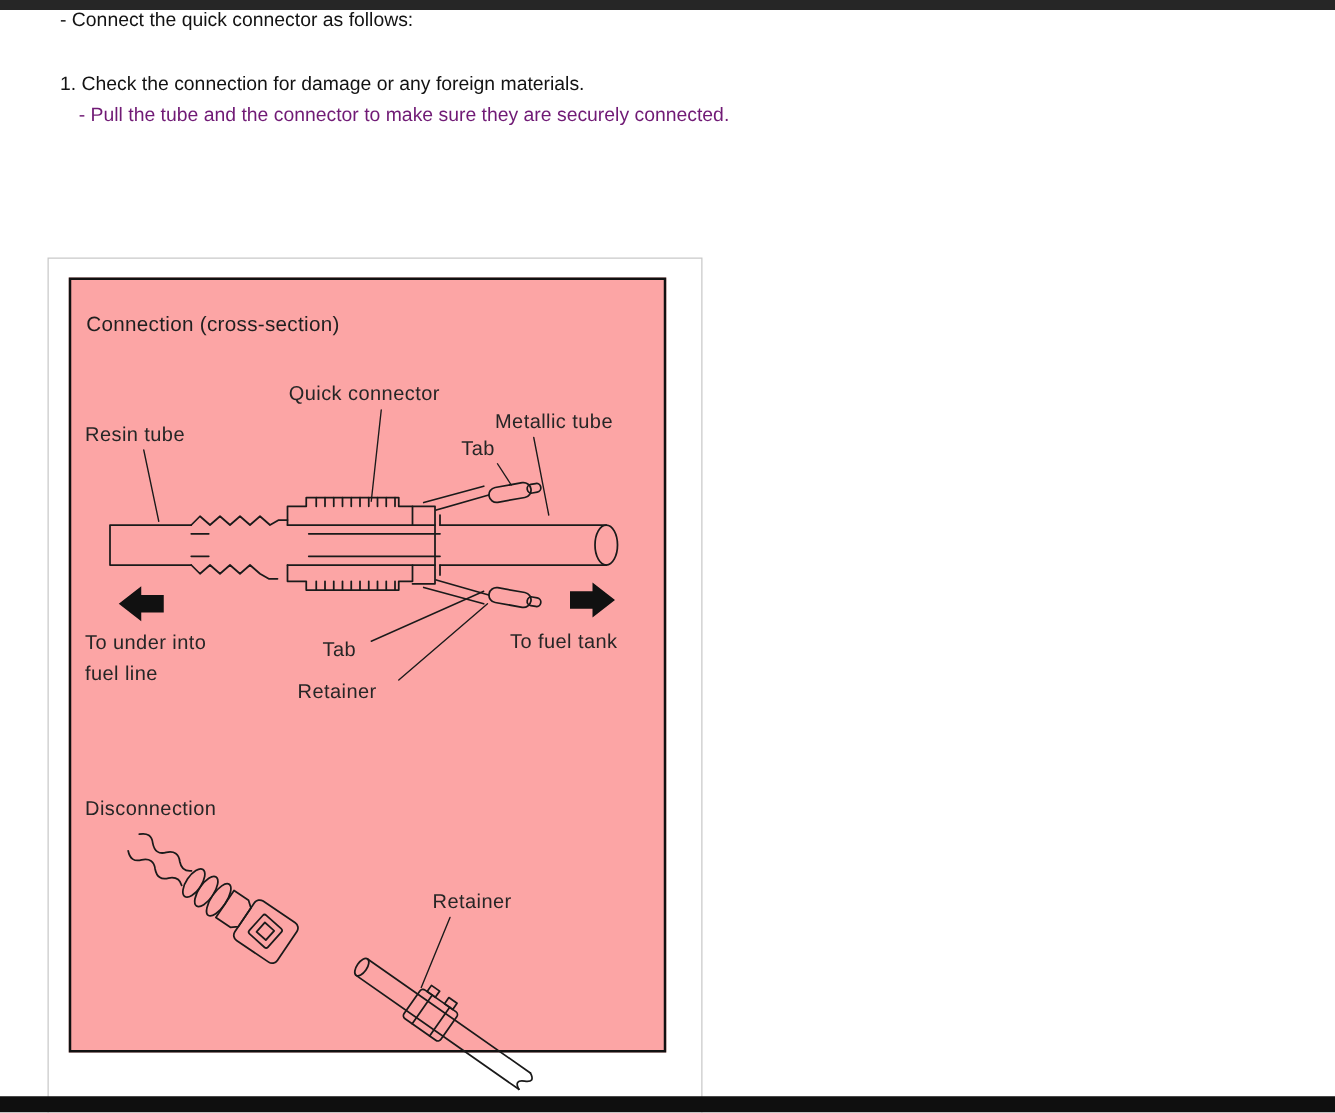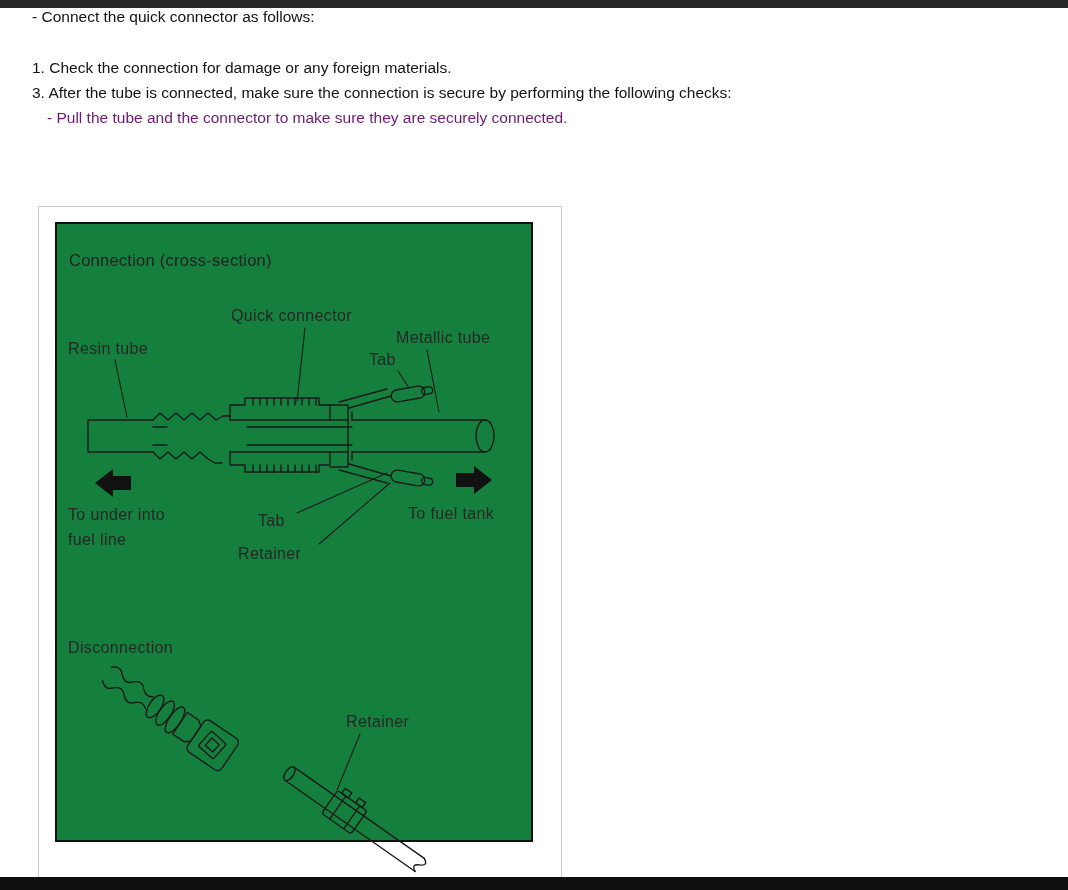--- a/index.html
+++ b/index.html
@@ -8,54 +8,53 @@
 
   .top-bar {
     position: absolute; left: 0; top: 0; width: 1068px; height: 8px;
     background: #262626; z-index: 10;
   }
   .bottom-bar {
     position: absolute; left: 0; top: 877px; width: 1068px; height: 13px;
     background: #0f0f0f; z-index: 10;
   }
 
-  .content { position: absolute; left: 32px; top: 6px; width: 990px; }
+  .content { position: absolute; left: 48px; top: 6px; width: 990px; }
   .intro { font-size: 15.5px; line-height: 22px; color: #131313; }
   .steps { margin-top: 27px; }
   .step { font-size: 15.5px; line-height: 25px; color: #131313; }
   .substep { font-size: 15.5px; line-height: 25px; color: #701a75; padding-left: 15px; }
 
   .figure-frame {
     position: absolute; left: 38px; top: 206px; width: 524px; height: 700px;
     border: 1px solid #c9c9c9; background: #ffffff;
   }
   .figure-border {
     position: absolute; left: 16px; top: 15px; width: 478px; height: 620px;
-    border: 2px solid #111111; background: #15803d;
+    border: 2px solid #111111; background: #fca5a5;
   }
   .fig-title {
     position: absolute; left: 12px; top: 27px; font-size: 16.5px;
     color: #1f1f1f; letter-spacing: 0.25px; white-space: nowrap; z-index: 2;
   }
   .fig-label {
     position: absolute; font-size: 16px; color: #262626;
     letter-spacing: 0.35px; white-space: nowrap; z-index: 2;
   }
   .diagram-svg { position: absolute; left: 0; top: 0; z-index: 1; }
 </style>
 </head>
 <body>
 
 <div class="top-bar"></div>
 
 <div class="content">
   <p class="intro">-  Connect the quick connector as follows:</p>
   <div class="steps">
     <p class="step">1. Check the connection for damage or any foreign materials.</p>
-    <p class="step">3. After the tube is connected, make sure the connection is secure by performing the following checks:</p>
     <p class="substep">-  Pull the tube and the connector to make sure they are securely connected.</p>
   </div>
 </div>
 
 <div class="figure-frame">
   <div class="figure-border">
 
     <div class="fig-title">Connection (cross-section)</div>
 
     <div class="fig-label" style="left:174px; top:83px;">Quick connector</div>

